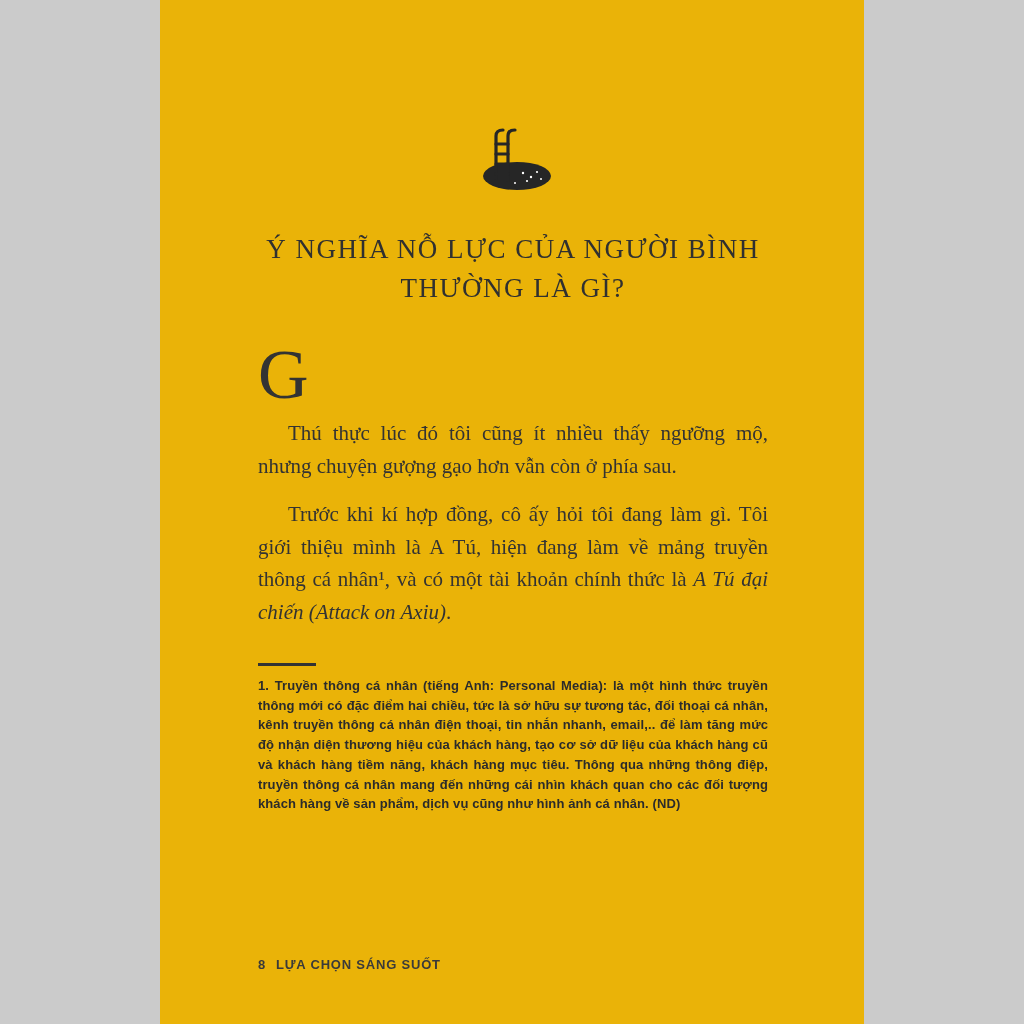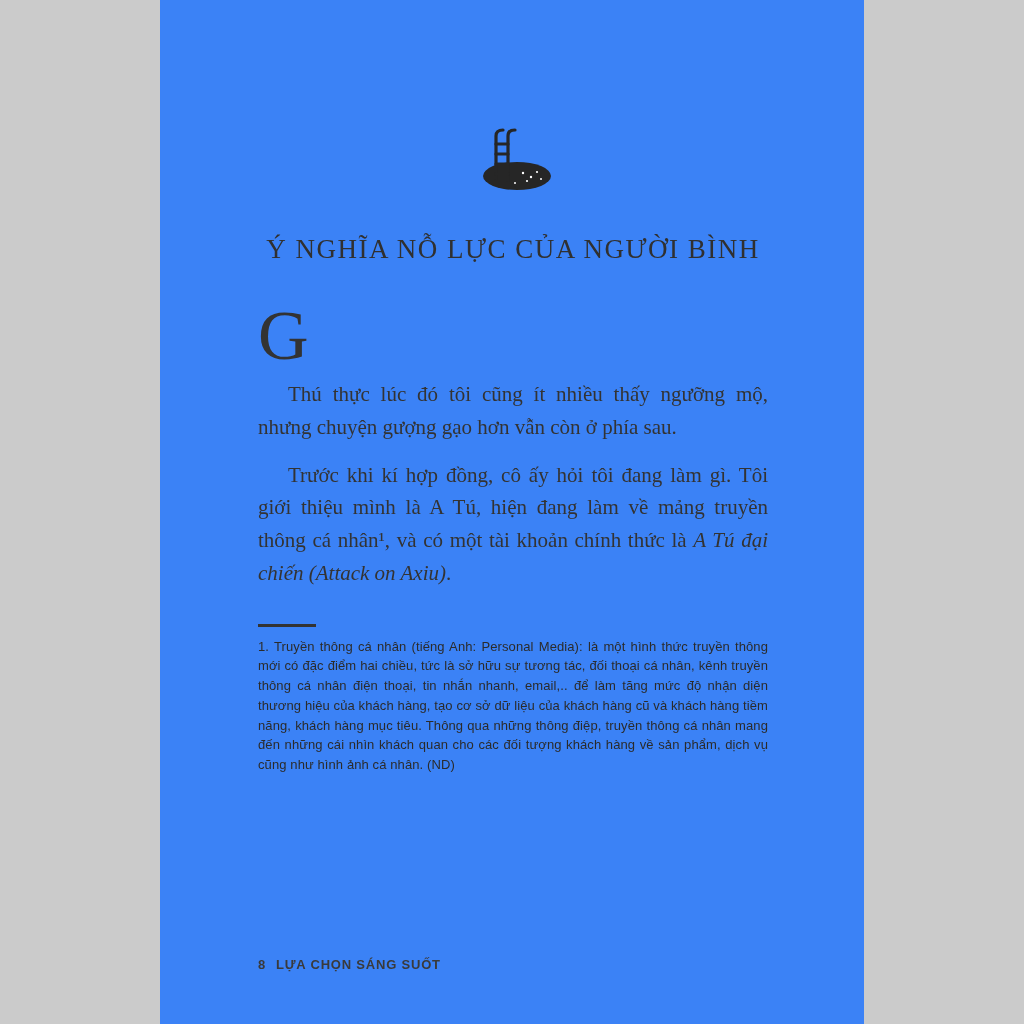--- a/index.html
+++ b/index.html
@@ -6,21 +6,21 @@
   body{
     width:1024px;height:1024px;
     background:#cbcbcb;
     font-family:"Liberation Serif",serif;
     overflow:hidden;
   }
   .page{
     position:relative;
     width:704px;height:1024px;
     margin:0 auto;
-    background:#3b82f6;
+    background:#eab308;
     box-sizing:border-box;
     padding:126px 96px 0 98px;
     color:#2f2f2f;
   }
   .hole-icon-wrap{
     text-align:center;
     height:70px;
     margin-bottom:34px;
   }
   .chapter-title{
@@ -49,21 +49,21 @@
   }
   .footnote-rule{
     width:58px;
     border:0;
     border-top:3px solid #333333;
     margin:34px 0 10px 0;
   }
   .footnote{
     font-family:"Liberation Sans",sans-serif;
     font-size:13px;
-    font-weight:normal;
+    font-weight:bold;
     line-height:1.52;
     text-align:justify;
     color:#2b2b2b;
     letter-spacing:0.1px;
   }
   .page-footer{
     position:absolute;
     left:98px;
     bottom:52px;
     font-family:"Liberation Sans",sans-serif;
@@ -101,20 +101,21 @@
           <line x1="31" y1="28" x2="43" y2="28"></line>
           <line x1="31" y1="38" x2="43" y2="38"></line>
           <line x1="31" y1="48" x2="43" y2="48"></line>
         </g>
       </svg>
     </span>
   </div>
 
   <h1 class="chapter-title">
     <span>Ý NGHĨA NỖ LỰC CỦA NGƯỜI BÌNH</span><br>
+    <span>THƯỜNG LÀ GÌ?</span>
   </h1>
 
   <div class="body-copy">
     <p class="clearfix"><span class="dropcap">G</span></p>
 
 
     <p class="indent">Thú thực lúc đó tôi cũng ít nhiều thấy ngưỡng mộ, nhưng chuyện gượng gạo hơn vẫn còn ở phía sau.</p>
 
     <p class="indent"><span>Trước khi kí hợp đồng, cô ấy hỏi tôi đang làm gì. Tôi giới thiệu mình là A Tú, hiện đang làm về mảng truyền thông cá nhân¹, và có một tài khoản chính thức là </span><span class="ital">A Tú đại chiến (Attack on Axiu)</span><span>.</span></p>
   </div>

